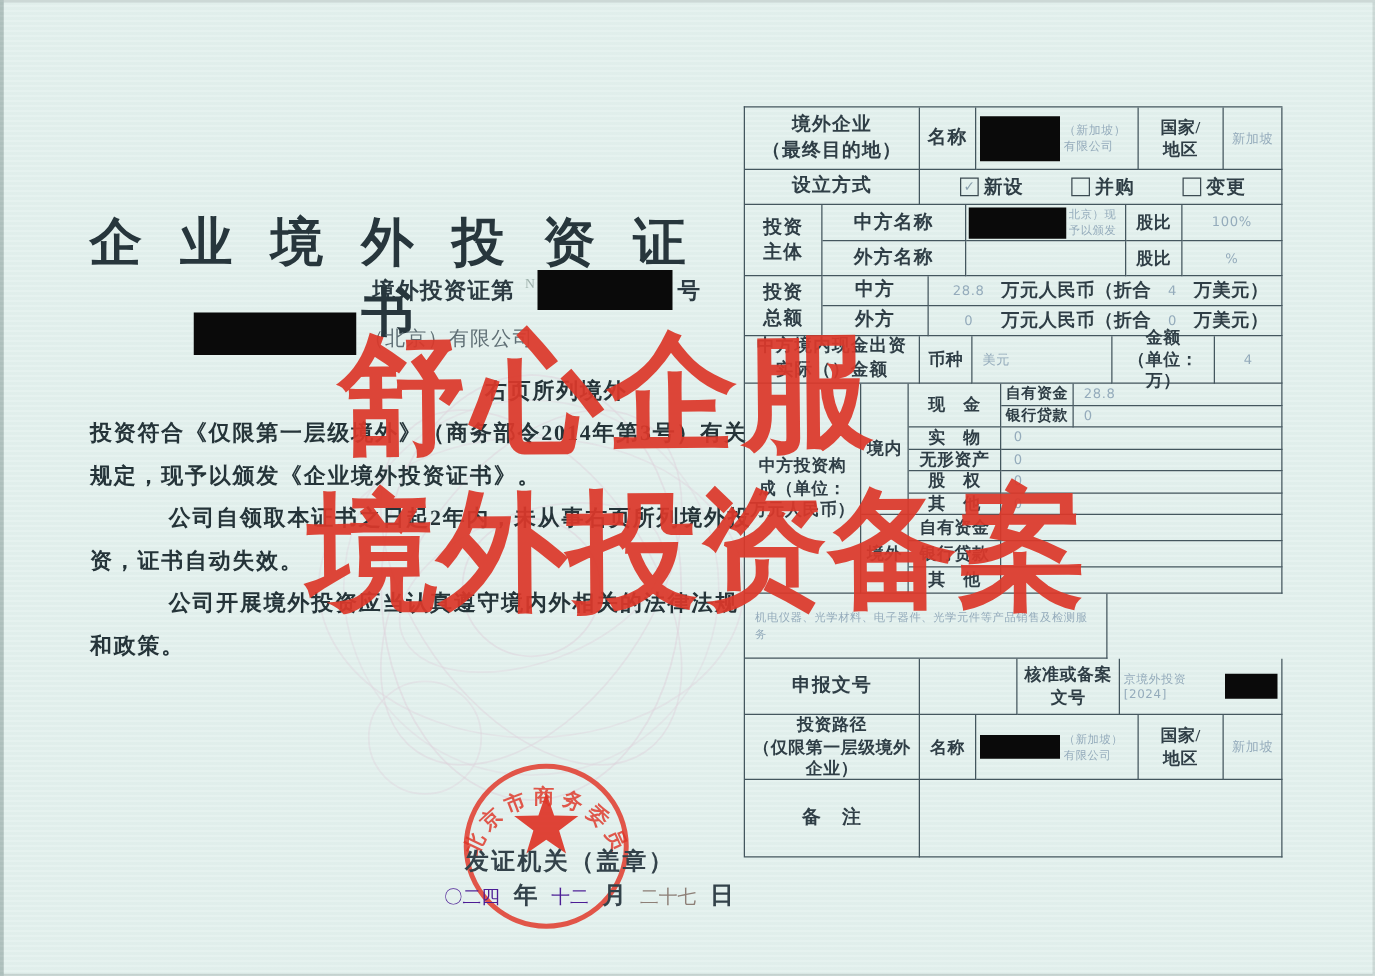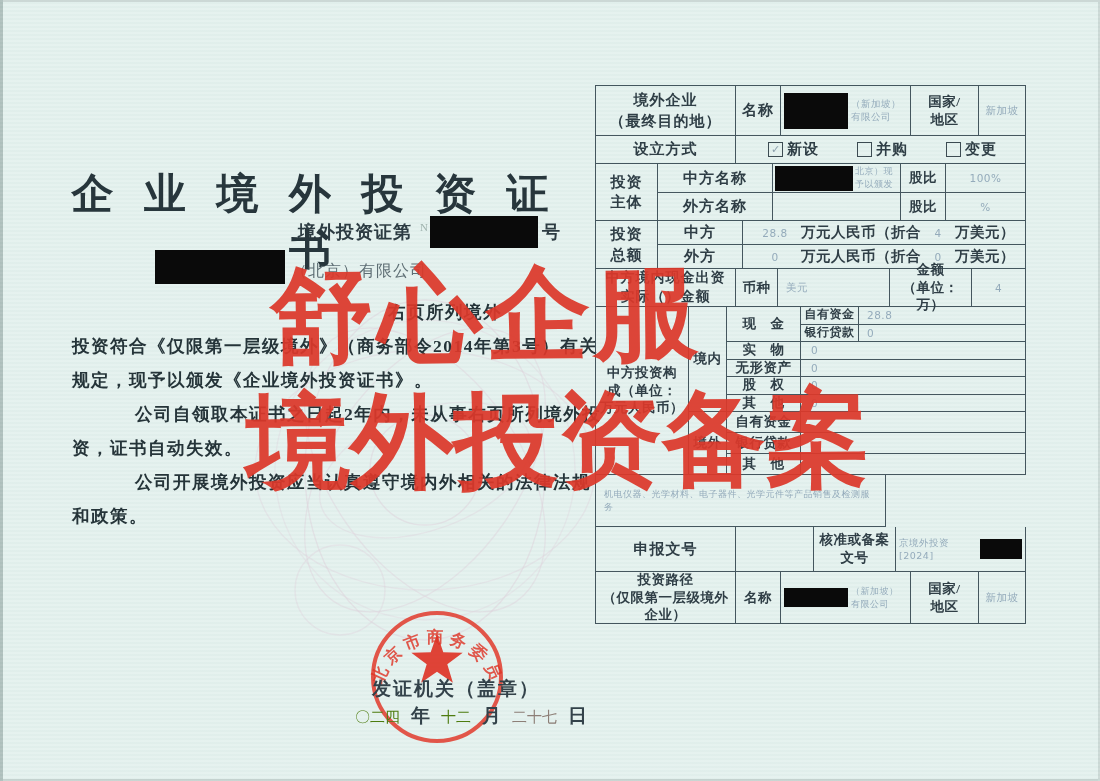--- a/index.html
+++ b/index.html
@@ -26,21 +26,21 @@
   .bodytext{color:#253439;font-size:17.5px;font-weight:bold;letter-spacing:1.5px;z-index:5;}
   
   .wm{z-index:50;font-family:"DejaVu Sans","Liberation Sans",sans-serif;font-weight:900;
     color:rgba(220,56,42,.93);line-height:1;pointer-events:none;}
   .wm1{left:270px;top:262px;font-size:104px;letter-spacing:4px;transform:rotate(-.6deg);}
   .wm2{left:246px;top:388px;font-size:104px;letter-spacing:0px;transform:rotate(-.4deg);}
   
   .sealwrap{left:357px;top:597px;width:160px;height:160px;z-index:40;}
   .issuer{left:372px;top:676px;font-size:19px;font-weight:bold;letter-spacing:2px;color:#33424a;z-index:41;}
   .dateline{left:350px;top:703px;display:flex;align-items:baseline;z-index:41;color:#33424a;}
-  .dateline .fchar{font-size:15px;color:#4d7c0f;margin:0 5px;}
+  .dateline .fchar{font-size:15px;color:#4c1d95;margin:0 5px;}
   .dateline .dchar{font-size:19px;font-weight:bold;margin:0 6px;}
   
   .tbl{left:595px;top:85px;width:430px;z-index:10;border-left:1.5px solid #44565e;border-top:1.5px solid #44565e;
     color:#2f3e46;}
   .tr{display:flex;}
   .td{box-sizing:border-box;border-right:1.5px solid #44565e;border-bottom:1.5px solid #44565e;
     display:flex;align-items:center;justify-content:center;text-align:center;}
   .lab{font-size:15px;font-weight:bold;white-space:pre-line;line-height:1.35;letter-spacing:1px;}
   .lab13{font-size:13.5px;font-weight:bold;white-space:pre-line;line-height:1.3;letter-spacing:.5px;}
   .val{color:#94abbb;font-size:10.5px;font-family:"DejaVu Sans","Liberation Sans",sans-serif;letter-spacing:.5px;}
@@ -287,19 +287,25 @@
       <div class="td lab13" style="width:45px;">名称</div>
       <div class="td leftal" style="width:130px;padding:0 3px;">
         <span class="redact" style="width:64px;height:19px;flex:none;"></span>
         <span class="val" style="margin-left:3px;font-size:9px;">（新加坡）有限公司</span>
       </div>
       <div class="td lab13" style="width:68px;">国家/
 地区</div>
       <div class="td val" style="width:47px;">新加坡</div>
     </div>
 
+    <div class="tr" style="height:62px;">
+      <div class="td lab" style="width:140px;">备　注</div>
+      <div class="td" style="width:290px;">
+        <span class="val"></span>
+      </div>
+    </div>
 
   </div>
 
   <div class="abs wm wm1">舒心企服</div>
   <div class="abs wm wm2">境外投资备案</div>
 
 </div>
 
 </body></html>

